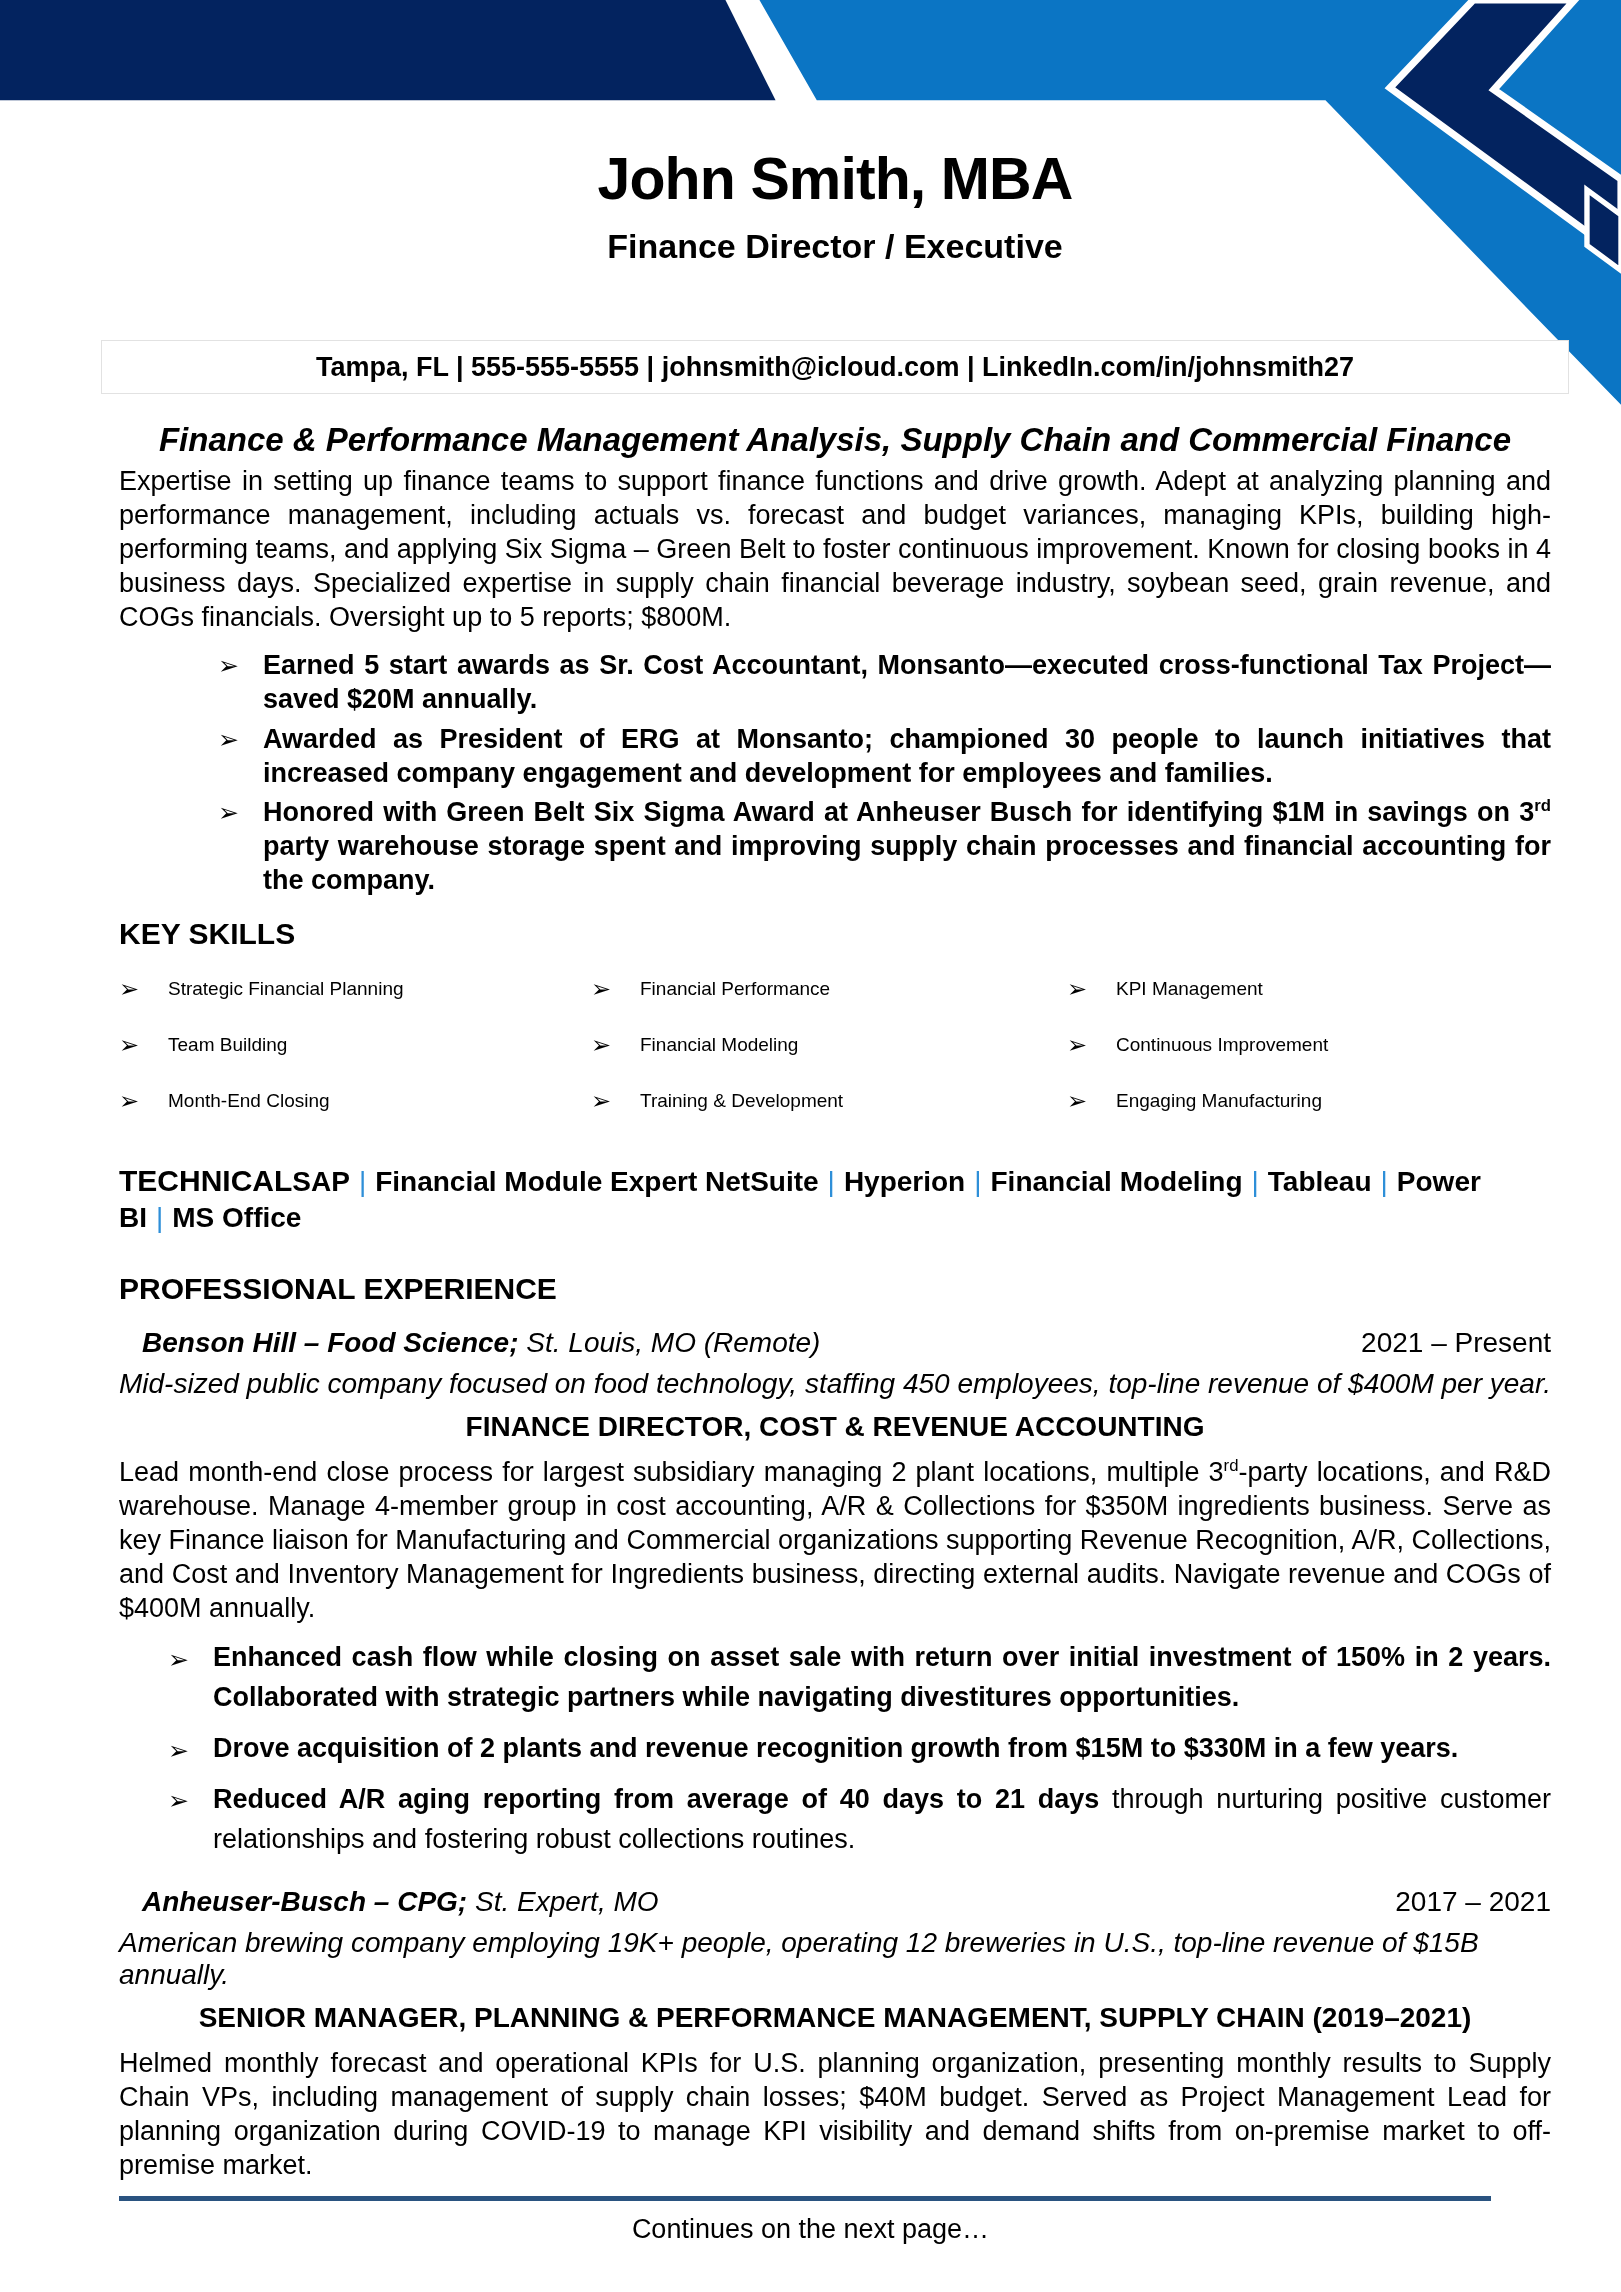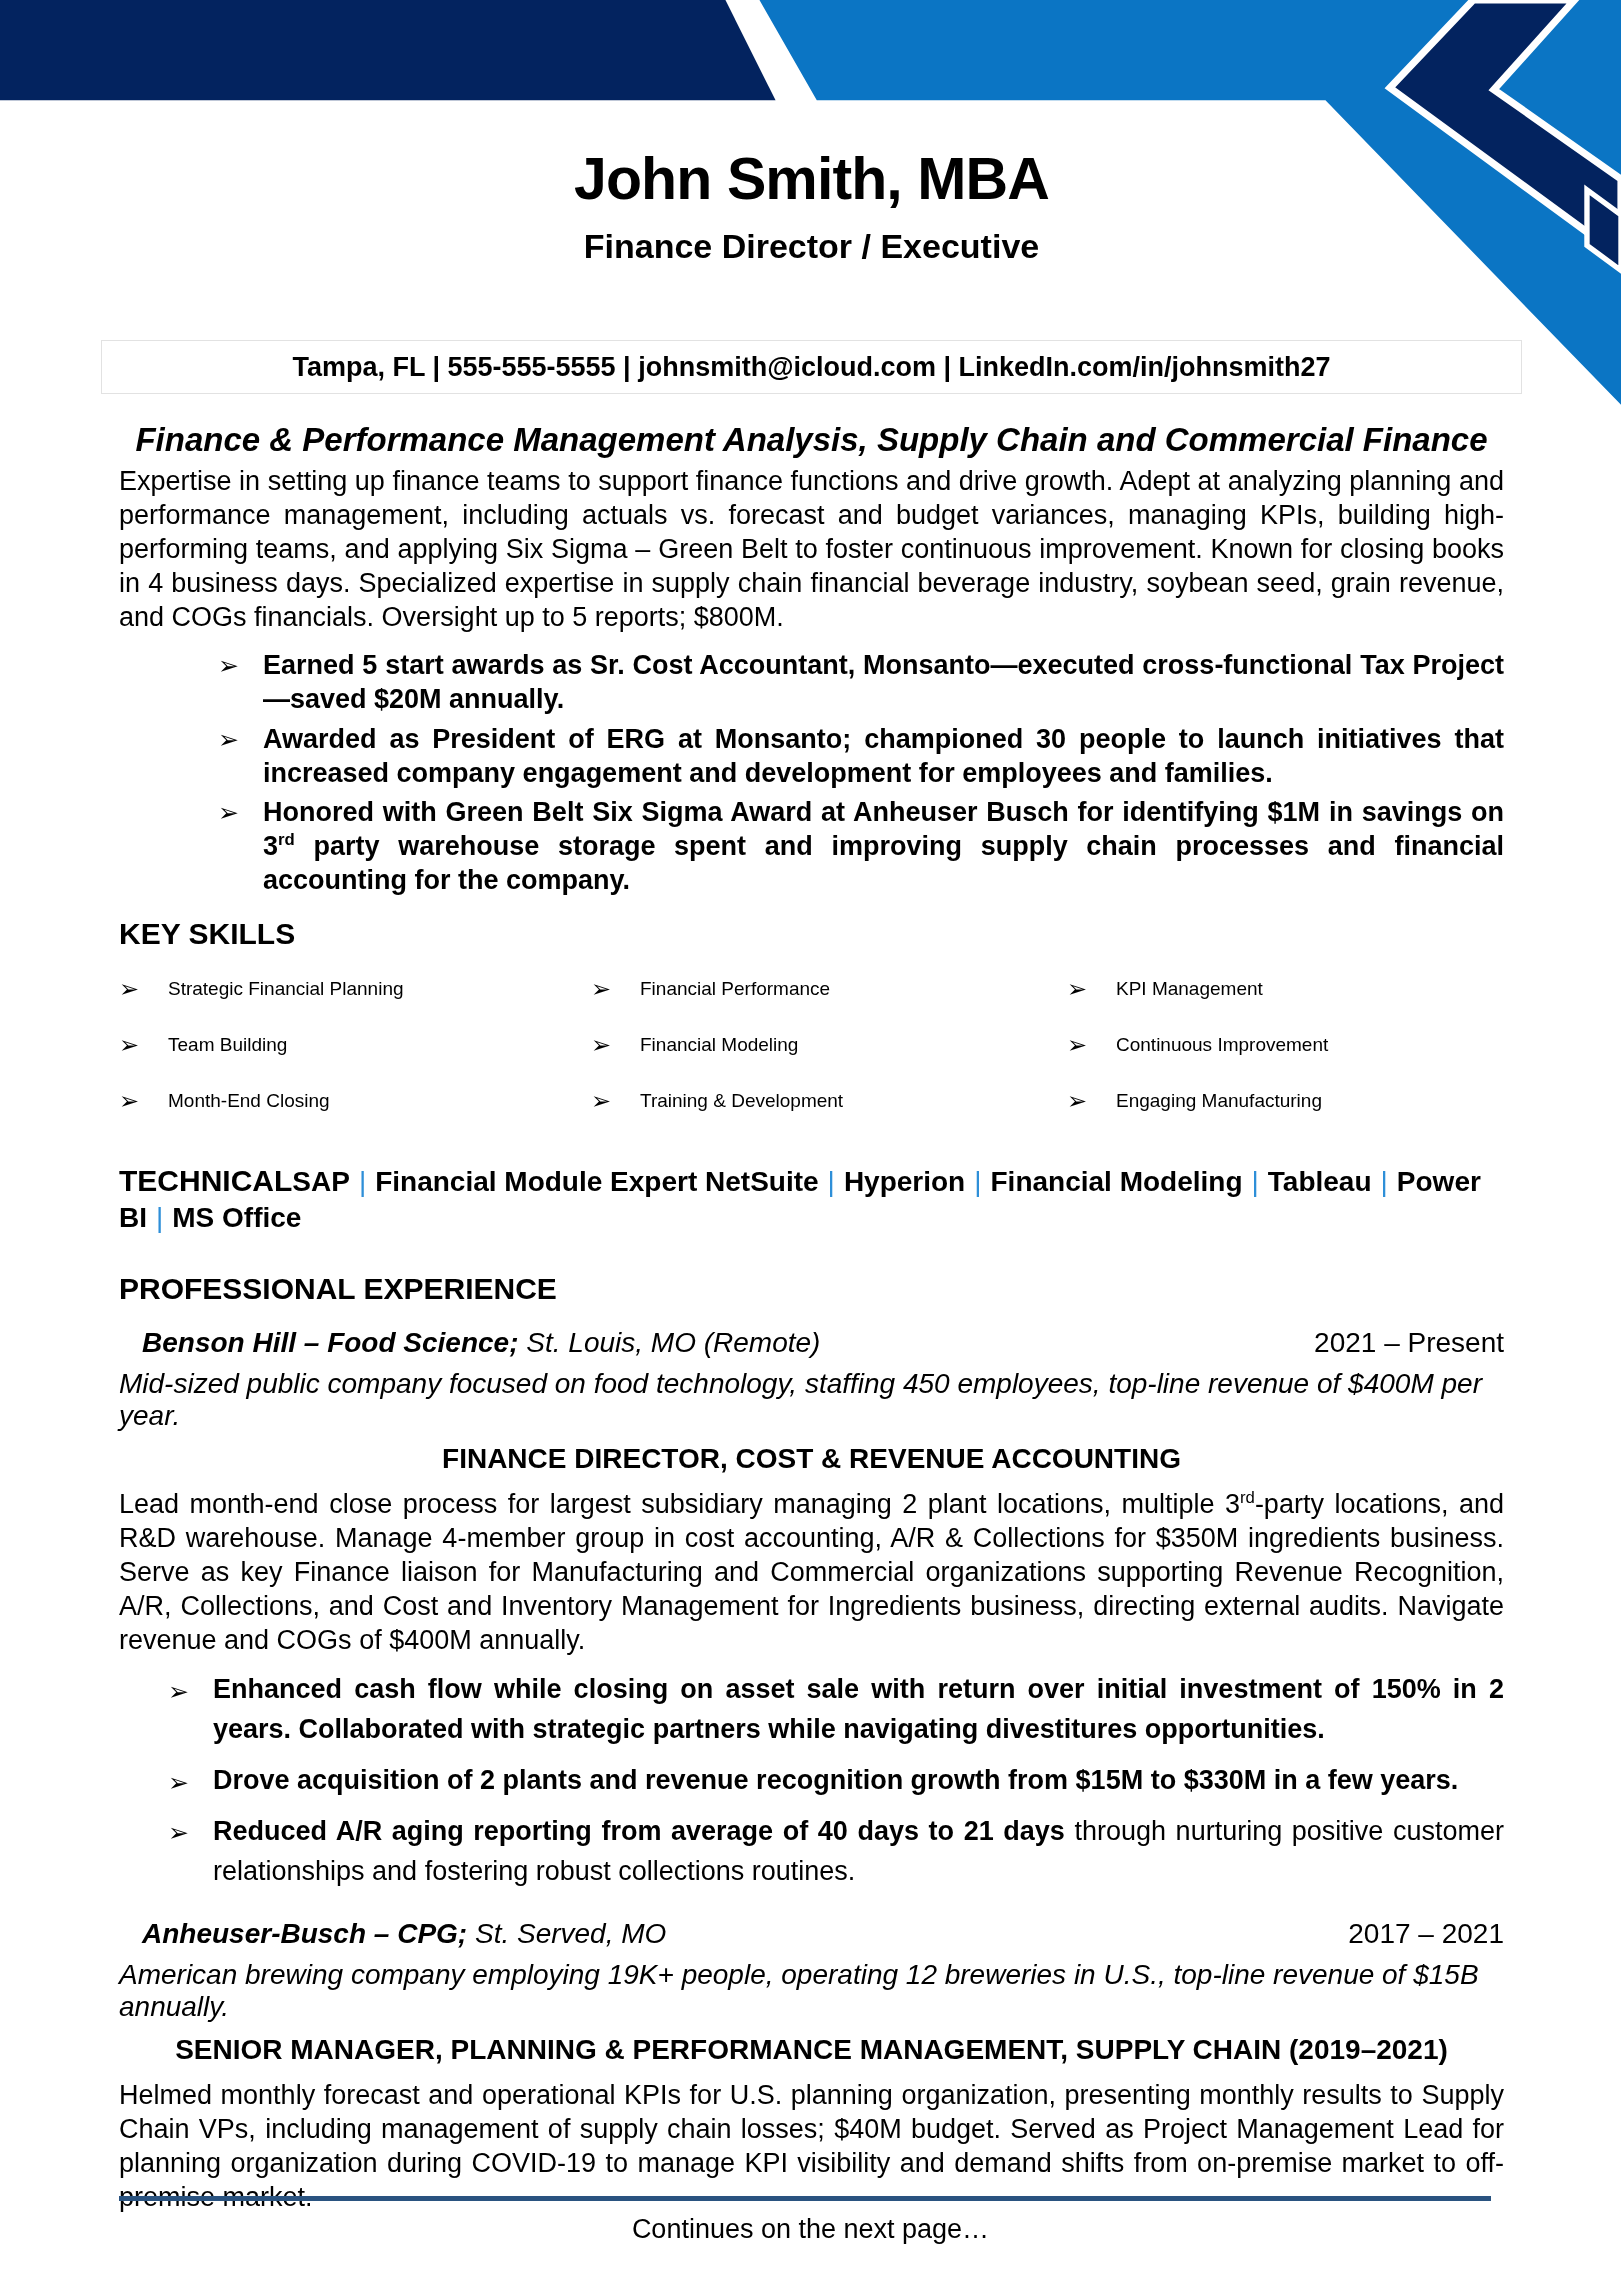--- a/index.html
+++ b/index.html
@@ -6,21 +6,21 @@
   .page{
     position:relative;
     width:1621px;height:2293px;
     background:#ffffff;
     font-family:"Liberation Sans","DejaVu Sans",sans-serif;
     color:#000;
     overflow:hidden;
     margin:0 auto;
   }
   .header-banner{position:absolute;top:0;left:0;width:1621px;height:412px;}
-  .content{position:relative;padding:150px 117px 0 119px;}
+  .content{position:relative;padding:150px 70px 0 119px;}
   .name{margin:0;text-align:center;font-size:59px;line-height:1;font-weight:bold;letter-spacing:-0.9px;}
   .subtitle{margin:19.7px 0 0 0;text-align:center;font-size:34px;line-height:1;font-weight:bold;}
   .contact-bar{
     margin:77px -18px 0 -18px;
     border:1.8px solid #e2e2e2;
     padding:9.9px 0;
     text-align:center;
     font-size:27px;line-height:1.2;font-weight:bold;
     background:#fff;
   }
@@ -120,21 +120,21 @@
     <p class="blurb">Mid-sized public company focused on food technology, staffing 450 employees, top-line revenue of $400M per year.</p>
     <p class="role">FINANCE DIRECTOR, COST &amp; REVENUE ACCOUNTING</p>
     <p class="job-para"><span>Lead month-end close process for largest subsidiary managing 2 plant locations, multiple 3</span><sup class="sup-seg">rd</sup><span>-party locations, and R&amp;D warehouse. Manage 4-member group in cost accounting, A/R &amp; Collections for $350M ingredients business. Serve as key Finance liaison for Manufacturing and Commercial organizations supporting Revenue Recognition, A/R, Collections, and Cost and Inventory Management for Ingredients business, directing external audits. Navigate revenue and COGs of $400M annually.</span></p>
     <ul class="job-bullets">
       <li><span class="bold-seg">Enhanced cash flow while closing on asset sale with return over initial investment of 150% in 2 years. Collaborated with strategic partners while navigating divestitures opportunities.</span></li>
       <li><span class="bold-seg">Drove acquisition of 2 plants and revenue recognition growth from $15M to $330M in a few years.</span></li>
       <li><span class="bold-seg">Reduced A/R aging reporting from average of 40 days to 21 days</span><span class="norm-seg"> through nurturing positive customer relationships and fostering robust collections routines.</span></li>
     </ul>
 
     <div class="job-header second">
-      <div><span class="company">Anheuser-Busch – CPG;</span><span class="location"> St. Served, MO</span></div>
+      <div><span class="company">Anheuser-Busch – CPG;</span><span class="location"> St. Expert, MO</span></div>
       <div class="dates">2017 – 2021</div>
     </div>
     <p class="blurb">American brewing company employing 19K+ people, operating 12 breweries in U.S., top-line revenue of $15B annually.</p>
     <p class="role">SENIOR MANAGER, PLANNING &amp; PERFORMANCE MANAGEMENT, SUPPLY CHAIN (2019–2021)</p>
     <p class="job-para"><span>Helmed monthly forecast and operational KPIs for U.S. planning organization, presenting monthly results to Supply Chain VPs, including management of supply chain losses; $40M budget. Served as Project Management Lead for planning organization during COVID-19 to manage KPI visibility and demand shifts from on-premise market to off-premise market.</span></p>
 
   </div>
 
   <div class="footer-rule"></div>
   <div class="footer-note">Continues on the next page…</div>

